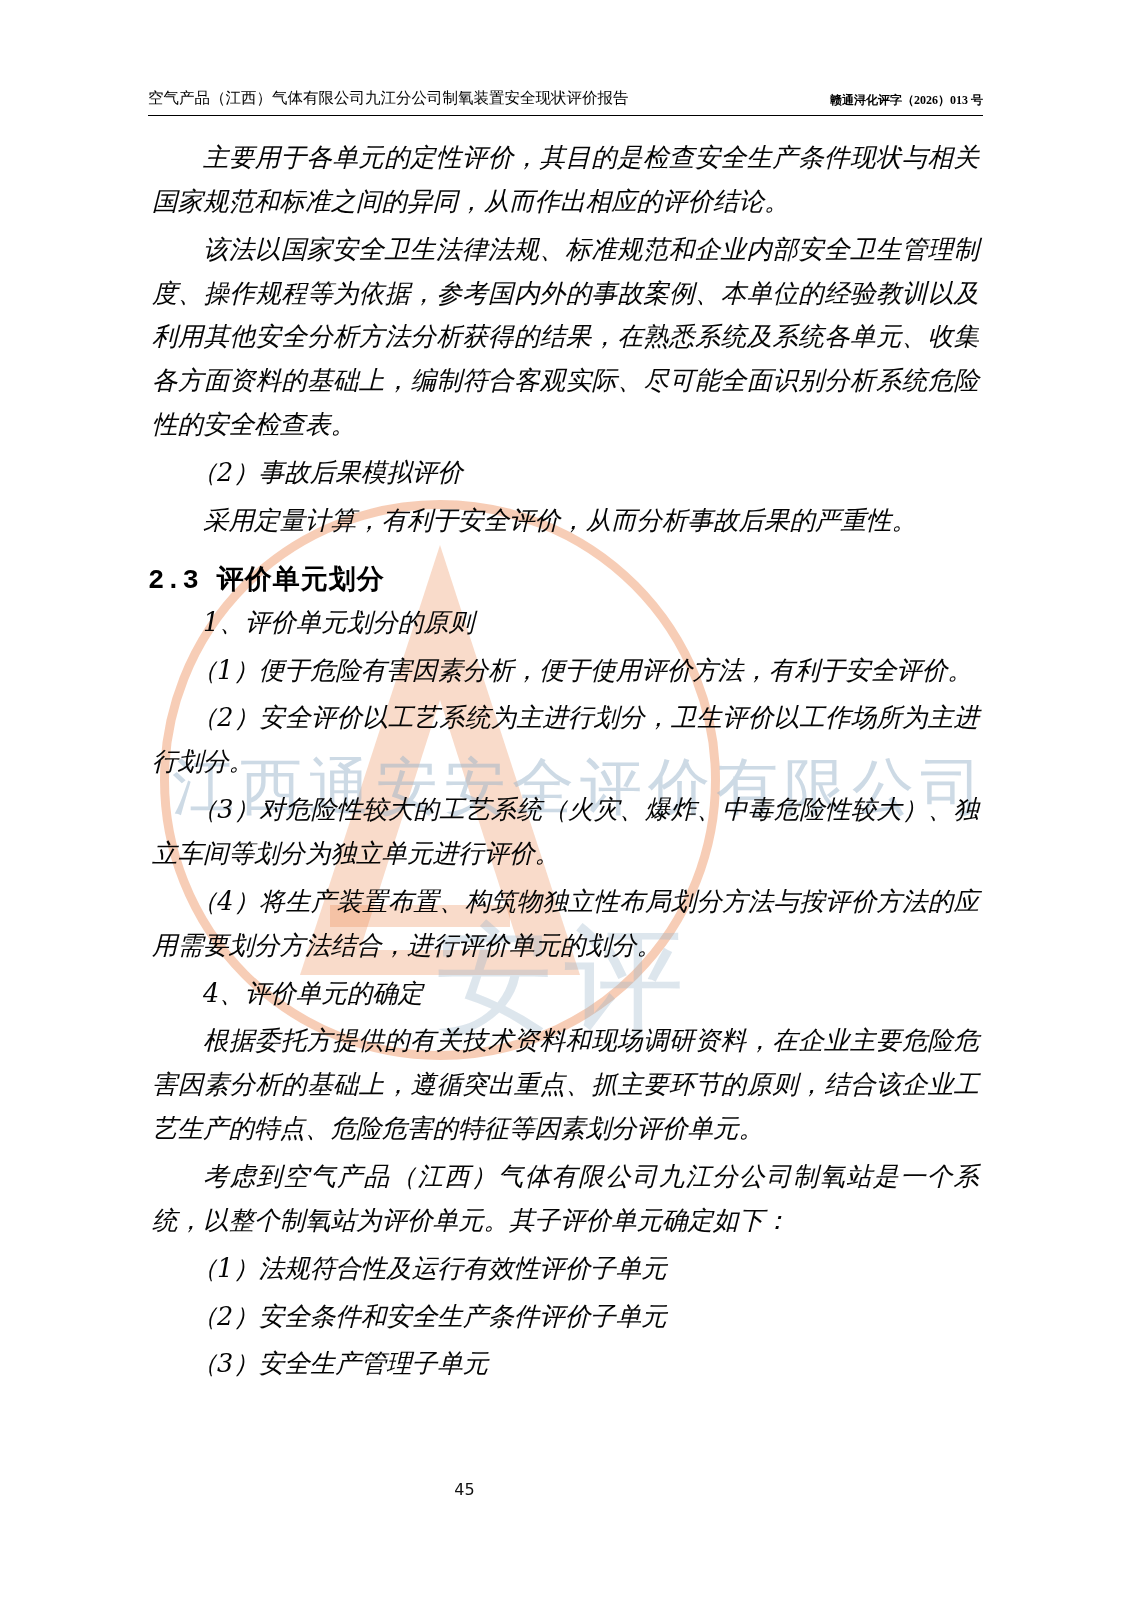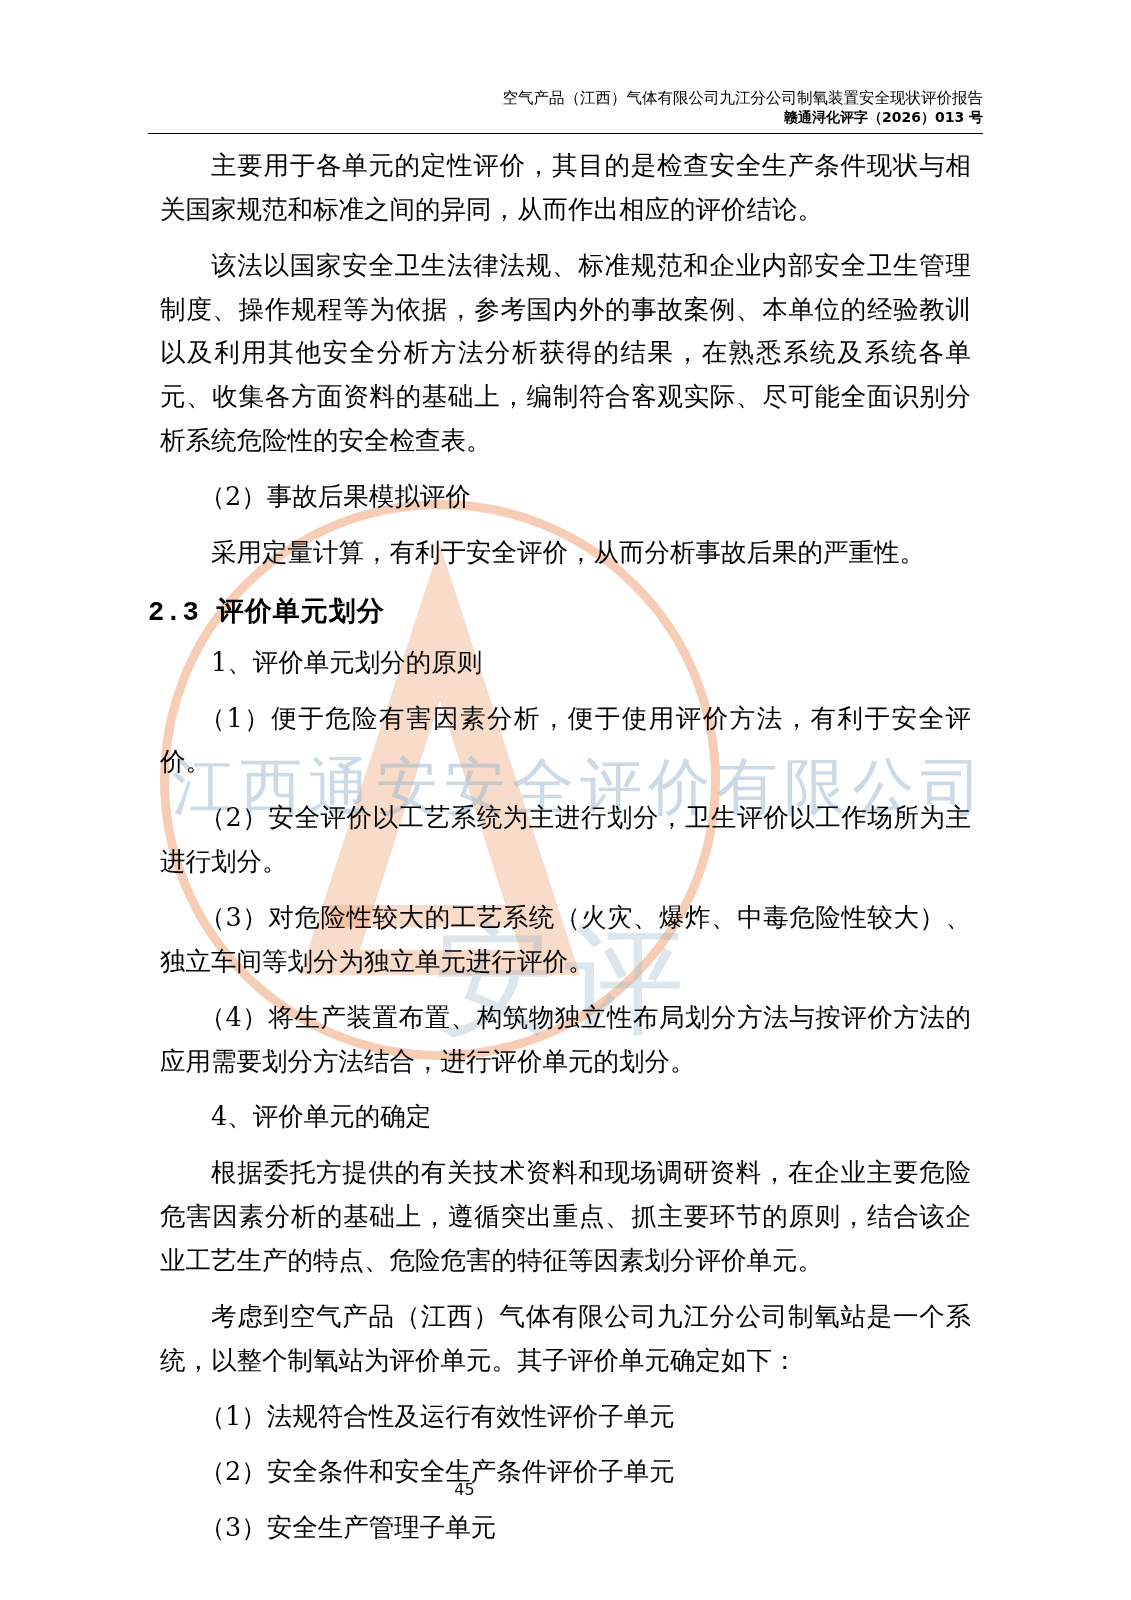--- a/index.html
+++ b/index.html
@@ -98,40 +98,41 @@
     width: 835px;
     display: flex;
     justify-content: space-between;
     align-items: flex-end;
     font-family: "DejaVu Sans", sans-serif;
     font-size: 15.5px;
     color: #000;
     padding-bottom: 6px;
     border-bottom: 1.1px solid #000;
     box-sizing: border-box;
-    flex-direction: column;
   }
   .header-right {
     font-weight: bold;
-    font-size: 14px;
+    font-size: 12px;
+    font-family: Liberation Serif, serif;
   }
   .body-area {
     position: absolute;
     left: 148px;
     top: 132px;
     width: 835px;
   }
   p.para {
-    margin: 12px;
+    margin: 4px;
     font-size: 25.5px;
     line-height: 1.72;
     text-align: justify;
     text-justify: inter-ideograph;
     color: #050505;
     text-indent: 2em;
+    font-style: italic;
   }
   p.para.indent1 {
     text-indent: 1.55em;
   }
   h2.section {
     margin: 18px 0 4px 0;
     font-size: 27px;
     font-weight: bold;
     font-family: Liberation Mono, monospace;
     letter-spacing: 1px;

